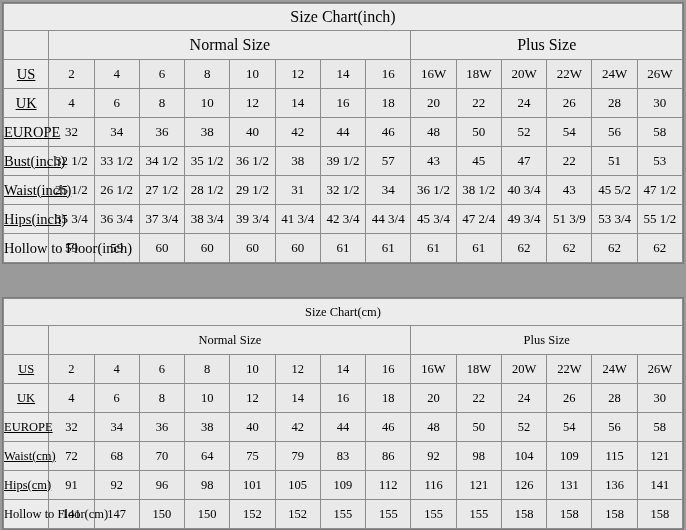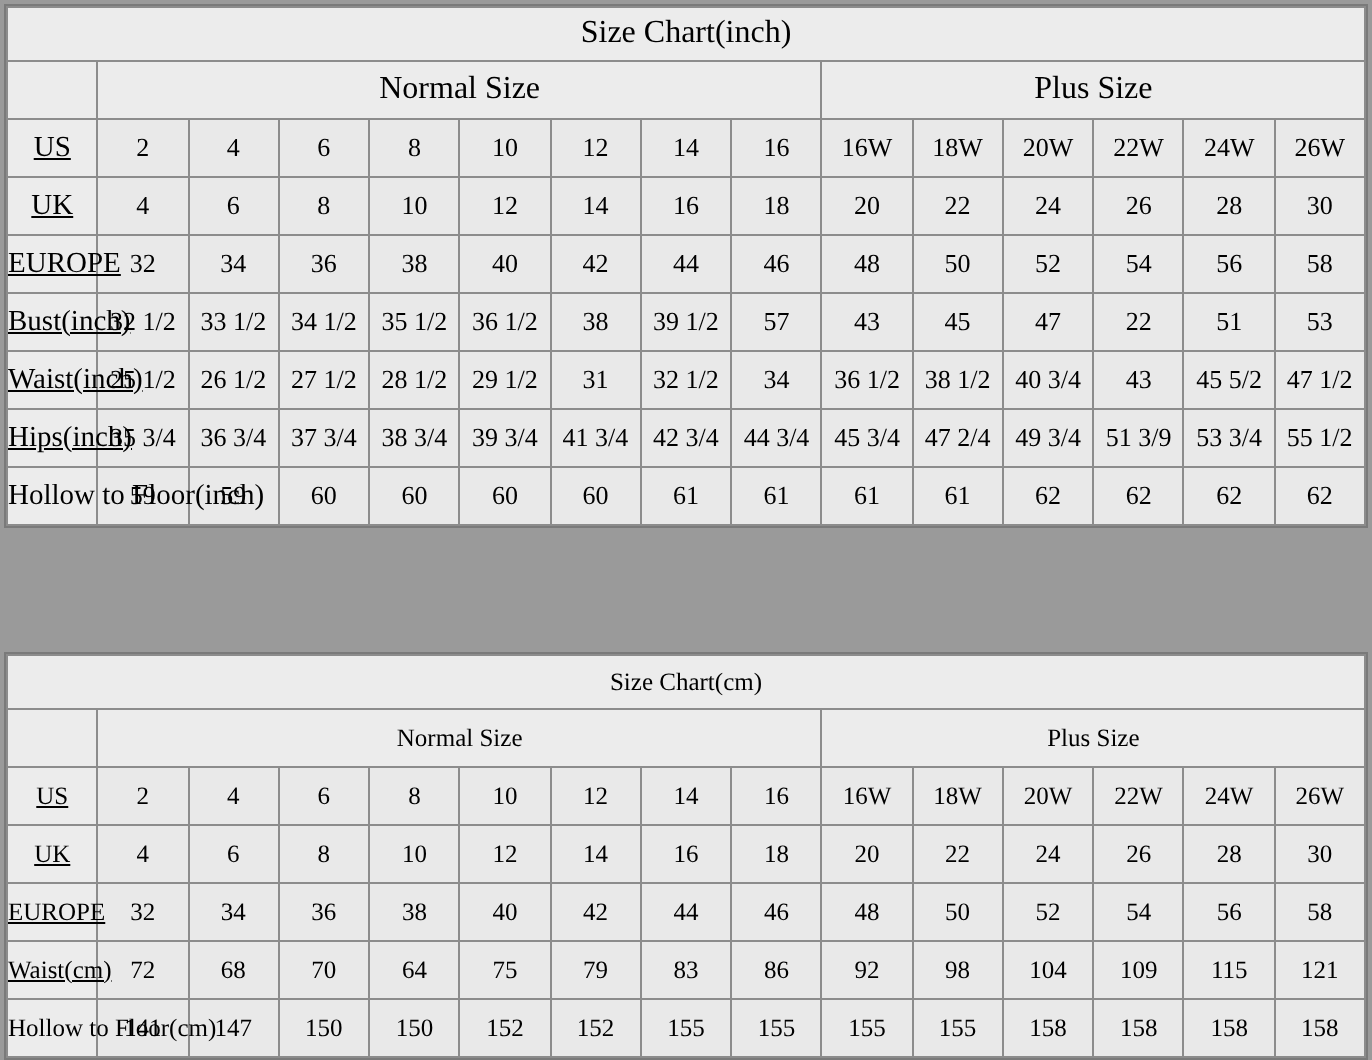--- a/index.html
+++ b/index.html
@@ -302,20 +302,37 @@
           <td class="sizecell">83</td>
           <td class="sizecell">86</td>
           <td class="sizecell">92</td>
           <td class="sizecell">98</td>
           <td class="sizecell">104</td>
           <td class="sizecell">109</td>
           <td class="sizecell">115</td>
           <td class="sizecell">121</td>
         </tr>
 
+        <tr>
+          <td class="rowhead col-label">Hips(cm)</td>
+          <td class="sizecell">91</td>
+          <td class="sizecell">92</td>
+          <td class="sizecell">96</td>
+          <td class="sizecell">98</td>
+          <td class="sizecell">101</td>
+          <td class="sizecell">105</td>
+          <td class="sizecell">109</td>
+          <td class="sizecell">112</td>
+          <td class="sizecell">116</td>
+          <td class="sizecell">121</td>
+          <td class="sizecell">126</td>
+          <td class="sizecell">131</td>
+          <td class="sizecell">136</td>
+          <td class="sizecell">141</td>
+        </tr>
 
         <tr>
           <td class="rowhead-wide col-label">Hollow to Floor(cm)</td>
           <td class="sizecell">141</td>
           <td class="sizecell">147</td>
           <td class="sizecell">150</td>
           <td class="sizecell">150</td>
           <td class="sizecell">152</td>
           <td class="sizecell">152</td>
           <td class="sizecell">155</td>

